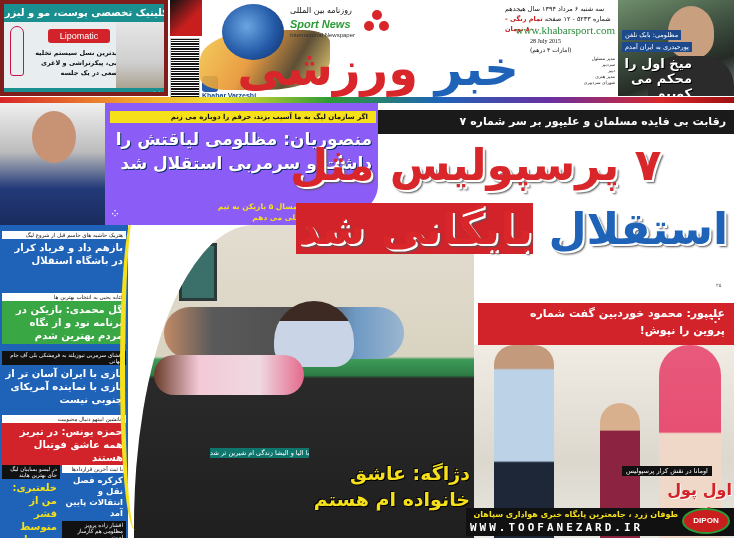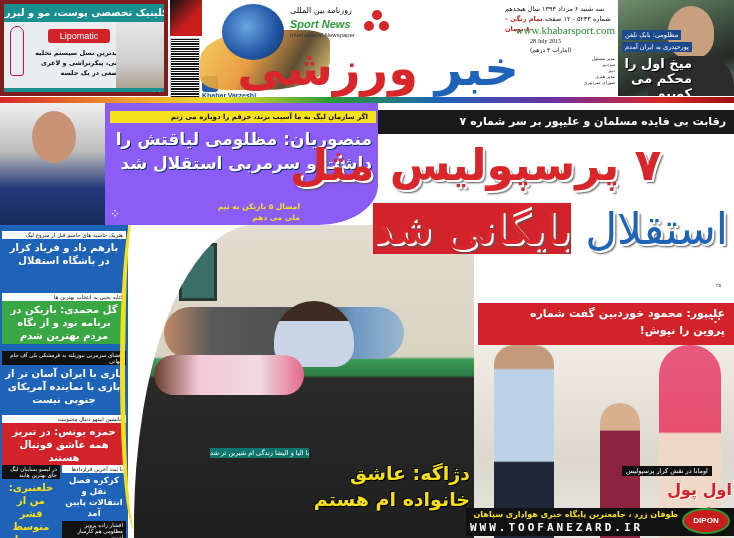--- a/index.html
+++ b/index.html
@@ -47,40 +47,40 @@
   #top-caption-sm { left: 4px; top: 30px; background: #1d4a8c; color: #fff; font-size: 6.5px; padding: 1px 3px; }
   #top-caption-sm2 { left: 4px; top: 42px; background: #1d4a8c; color: #fff; font-size: 6.5px; padding: 1px 3px; }
   #top-caption-big { left: 4px; top: 56px; width: 70px; font-size: 13px; color: #fff; font-weight: bold; text-align: right; line-height: 15px; text-shadow: 1px 1px 0 #000; }
 
   #color-bar { left: 0; top: 97px; width: 734px; height: 6px; background: linear-gradient(90deg,#d8262a 0%,#f2a12e 18%,#f0e431 30%,#2c9a35 45%,#1e63b8 60%,#6a2fa0 75%,#d8262a 90%,#a01010 100%); }
 
   
   #left-col { left: 0; top: 103px; width: 128px; height: 435px; background: #1e63b8; }
   .lbox { position: absolute; left: 2px; width: 124px; }
   .kicker { font-size: 5.5px; color: #111; background: #fff; text-align: right; padding: 1px 3px; }
-  .head-w { font-size: 10px; font-weight: bold; color: #fff; text-align: center; line-height: 13px; padding: 2px 3px; }
+  .head-w { font-size: 10px; font-weight: bold; color: #fff; text-align: right; line-height: 13px; padding: 2px 3px; }
   .green { background: #3aa745; }
   .red { background: #d2232a; }
   .blk { background: #111; color: #fff; }
 
   
   #mans-banner { left: 0; top: 103px; width: 378px; height: 122px; background: #8b5cf6; border-bottom-right-radius: 60px 40px; overflow: hidden; }
   #mans-photo { left: 0; top: 0; width: 105px; height: 122px; background: linear-gradient(180deg,#f0f0f0 0%,#bcbcbc 40%,#233a7a 70%,#1a2c5d 100%); }
   #mans-head { left: 32px; top: 8px; width: 44px; height: 52px; border-radius: 50%; background: #c89274; }
   #mans-kicker { left: 110px; top: 8px; width: 266px; height: 12px; background: #f5e01a; color: #111; font-size: 7px; text-align: right; padding-right: 8px; line-height: 12px; font-weight: bold; }
   #mans-head1 { left: 96px; top: 24px; width: 276px; font-size: 17px; color: #fff; font-weight: bold; text-align: right; line-height: 24px; text-shadow: 1px 1px 0 #0a2c66; }
   #mans-sub { left: 200px; top: 98px; width: 100px; font-size: 7.5px; color: #f5e01a; text-align: right; line-height: 11px; font-weight: bold; }
   #mans-dots { left: 110px; top: 104px; width: 14px; height: 14px; color: #fff; font-size: 12px; }
   #yellow-arc { left: 120px; top: 210px; width: 30px; height: 320px; border-left: 5px solid #f5e01a; border-radius: 50% 0 0 50%; }
 
   
   #subhead-bar { left: 378px; top: 110px; width: 356px; height: 24px; background: #1a1a1a; color: #fff; font-size: 11px; line-height: 24px; text-align: right; padding-right: 8px; font-weight: bold; }
   #headline-area { left: 290px; top: 134px; width: 444px; height: 158px; }
   #headline1 { left: 0; top: 0; width: 444px; font-size: 44px; font-weight: 900; color: #d8262a; text-align: left; line-height: 62px; padding-right: 6px; text-shadow: 2px 2px 0 #fff, 3px 3px 2px #555; }
-  #headline2 { left: 0; top: 64px; width: 444px; font-size: 44px; font-weight: 400; text-align: right; line-height: 62px; padding-right: 6px; text-shadow: 2px 2px 0 #fff, 3px 3px 2px #555; }
+  #headline2 { left: 0; top: 64px; width: 444px; font-size: 44px; font-weight: 700; text-align: right; line-height: 62px; padding-right: 6px; text-shadow: 2px 2px 0 #fff, 3px 3px 2px #555; }
   #headline2 .blue { color: #1e63b8; }
   #headline2 .red { color: #d8262a; }
   #headline-note { left: 716px; top: 282px; font-size: 5px; color: #555; }
 
   
   #center-photo { left: 134px; top: 225px; width: 340px; height: 313px; background: linear-gradient(180deg,#e2ddd0 0%,#d9d3c1 42%,#3d9b58 43%,#2d7c45 48%,#2a2a2a 49%,#1f1f1f 100%); border-top-left-radius: 120px 300px; overflow: hidden; }
   #wall-door { left: 45px; top: 18px; width: 38px; height: 58px; background: #3a6f6a; border: 3px solid #2a3a38; }
   #person-man { left: 30px; top: 82px; width: 240px; height: 52px; background: linear-gradient(90deg,#c28a66 0%,#5a5a5a 20%,#4d4d4d 60%,#6f9ac4 80%,#9bb6d0 100%); border-radius: 30px; }
   #person-girl { left: 20px; top: 130px; width: 150px; height: 40px; background: linear-gradient(90deg,#6b3c2b 0%,#f3c9d6 30%,#efd9e2 70%,#e46a8c 100%); border-radius: 20px; }
   #person-kid { left: 140px; top: 76px; width: 80px; height: 66px; background: linear-gradient(180deg,#3d2a22 0%,#3d2a22 30%,#c9d5e6 31%,#c9d5e6 100%); border-radius: 40px 40px 20px 20px; }

